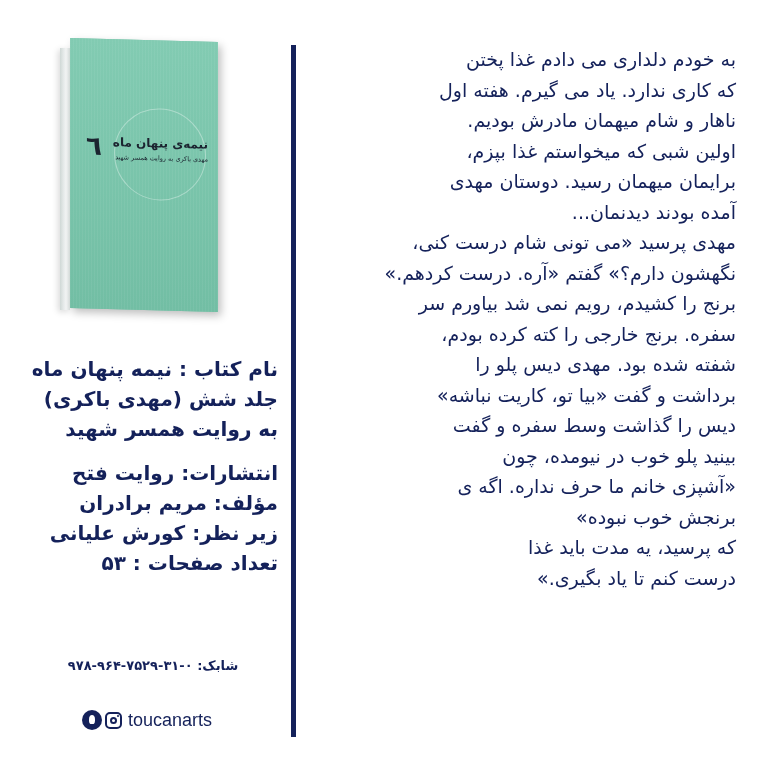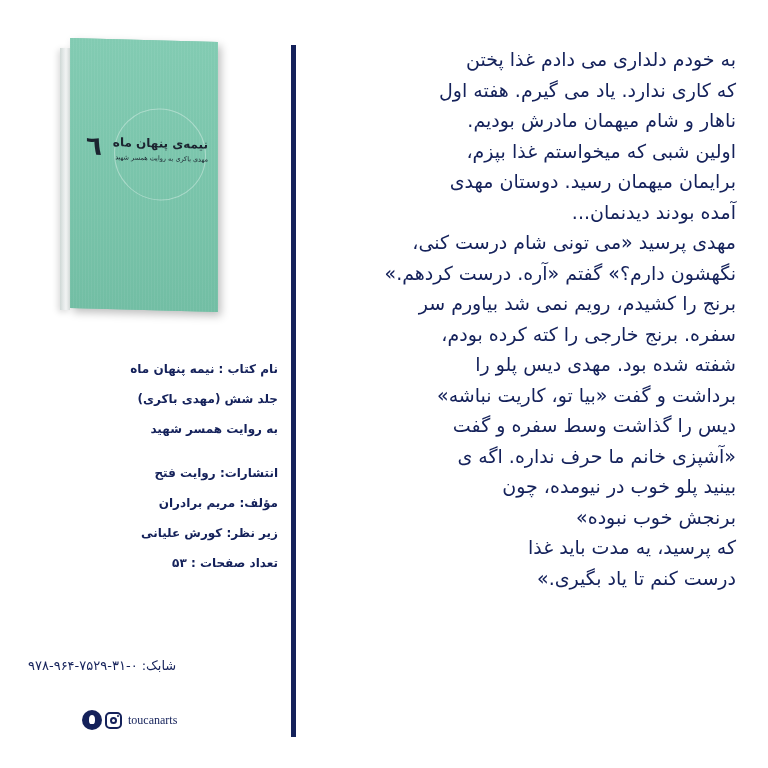--- a/index.html
+++ b/index.html
@@ -35,29 +35,29 @@
     position:absolute; left:38px; top:96px; width:100px; font-size:12px; font-weight:bold;
     color:#1b2430; direction:rtl; text-align:right; white-space:nowrap;
   }
   .cover-sub {
     position:absolute; left:38px; top:114px; width:100px; font-size:6.5px;
     color:#1b2430; direction:rtl; text-align:right; white-space:nowrap;
   }
 
   .info {
     position:absolute; left:28px; width:250px; direction:rtl; text-align:right;
-    font-weight:bold; font-size:12px; line-height:30px; color:#14215a;
+    font-weight:bold; font-size:20px; line-height:30px; color:#14215a;
   }
   .info-block1 { top:354px; }
   .info-block2 { top:458px; }
   .info .line { display:block; white-space:nowrap; }
 
   .isbn {
-    position:absolute; left:28px; top:658px; width:250px; direction:rtl; text-align:left;
-    font-size:13px; font-weight:normal; white-space:nowrap; color:#14215a;
+    position:absolute; left:28px; top:658px; width:250px; direction:rtl; text-align:center;
+    font-size:13px; font-weight:bold; white-space:nowrap; color:#14215a;
   }
 
   .social {
     position:absolute; left:82px; top:708px; height:24px; display:flex; align-items:center; gap:3px;
   }
   .icon-telegram {
     width:20px; height:20px; border-radius:50%; background:#14215a; position:relative;
   }
   .icon-telegram::after {
     content:""; position:absolute; left:7px; top:5px; width:6px; height:9px;
@@ -66,21 +66,21 @@
   .icon-instagram {
     width:17px; height:17px; border:2px solid #14215a; border-radius:5px; position:relative; box-sizing:border-box;
   }
   .icon-instagram::before {
     content:""; position:absolute; left:3px; top:3px; width:7px; height:7px; border:2px solid #14215a;
     border-radius:50%; box-sizing:border-box;
   }
   .icon-instagram::after {
     content:""; position:absolute; right:1px; top:1px; width:2px; height:2px; background:#14215a; border-radius:50%;
   }
-  .handle { font-size:12px; color:#14215a; font-family:Liberation Serif, serif; margin-left:3px; }
+  .handle { font-size:18px; color:#14215a; font-family:Liberation Sans, sans-serif; margin-left:3px; }
 
   .divider {
     position:absolute; left:291px; top:45px; width:5px; height:692px; background:#14215a;
   }
 
   .story {
     position:absolute; left:338px; top:44px; width:398px; direction:rtl; text-align:justify;
     text-align-last:right; font-weight:normal; font-size:19px; line-height:30.5px; color:#14215a;
   }
   .story .line { display:block; white-space:nowrap; text-align:right; }
@@ -128,18 +128,18 @@
   <span class="line">اولین شبی که میخواستم غذا بپزم،</span>
   <span class="line">برایمان میهمان رسید. دوستان مهدی</span>
   <span class="line">آمده بودند دیدنمان...</span>
   <span class="line">مهدی پرسید «می تونی شام درست کنی،</span>
   <span class="line">نگهشون دارم؟» گفتم «آره. درست کردهم.»</span>
   <span class="line">برنج را کشیدم، رویم نمی شد بیاورم سر</span>
   <span class="line">سفره. برنج خارجی را کته کرده بودم،</span>
   <span class="line">شفته شده بود. مهدی دیس پلو را</span>
   <span class="line">برداشت و گفت «بیا تو، کاریت نباشه»</span>
   <span class="line">دیس را گذاشت وسط سفره و گفت</span>
+  <span class="line">بینید پلو خوب در نیومده، چون</span>
   <span class="line">«آشپزی خانم ما حرف نداره. اگه ی</span>
-  <span class="line">بینید پلو خوب در نیومده، چون</span>
   <span class="line">برنجش خوب نبوده»</span>
   <span class="line">که پرسید، یه مدت باید غذا</span>
   <span class="line">درست کنم تا یاد بگیری.»</span>
 </div>
 
 </body></html>

